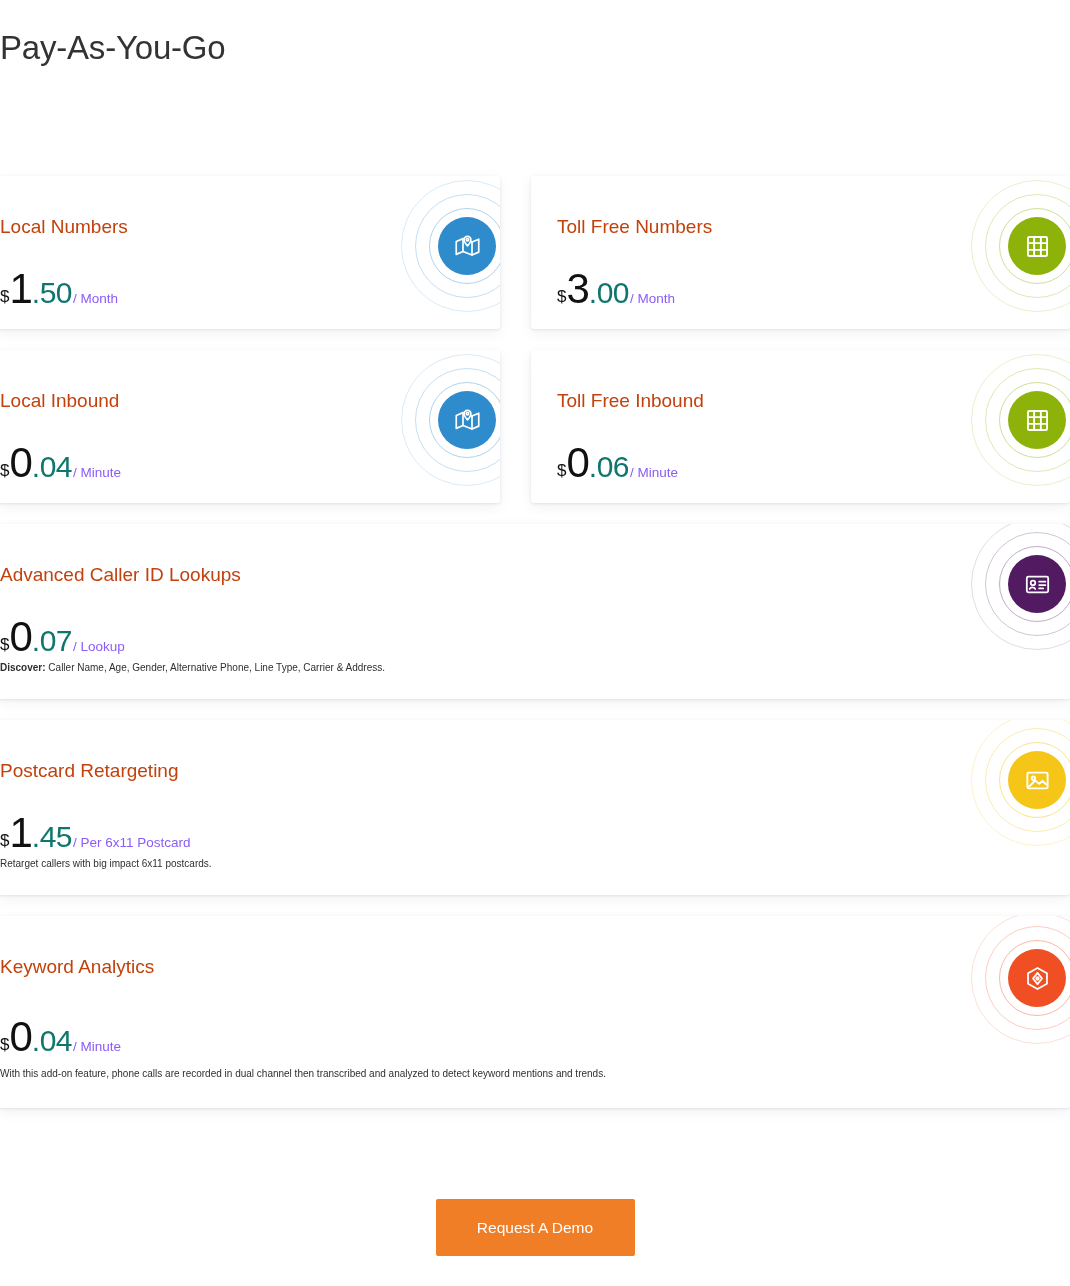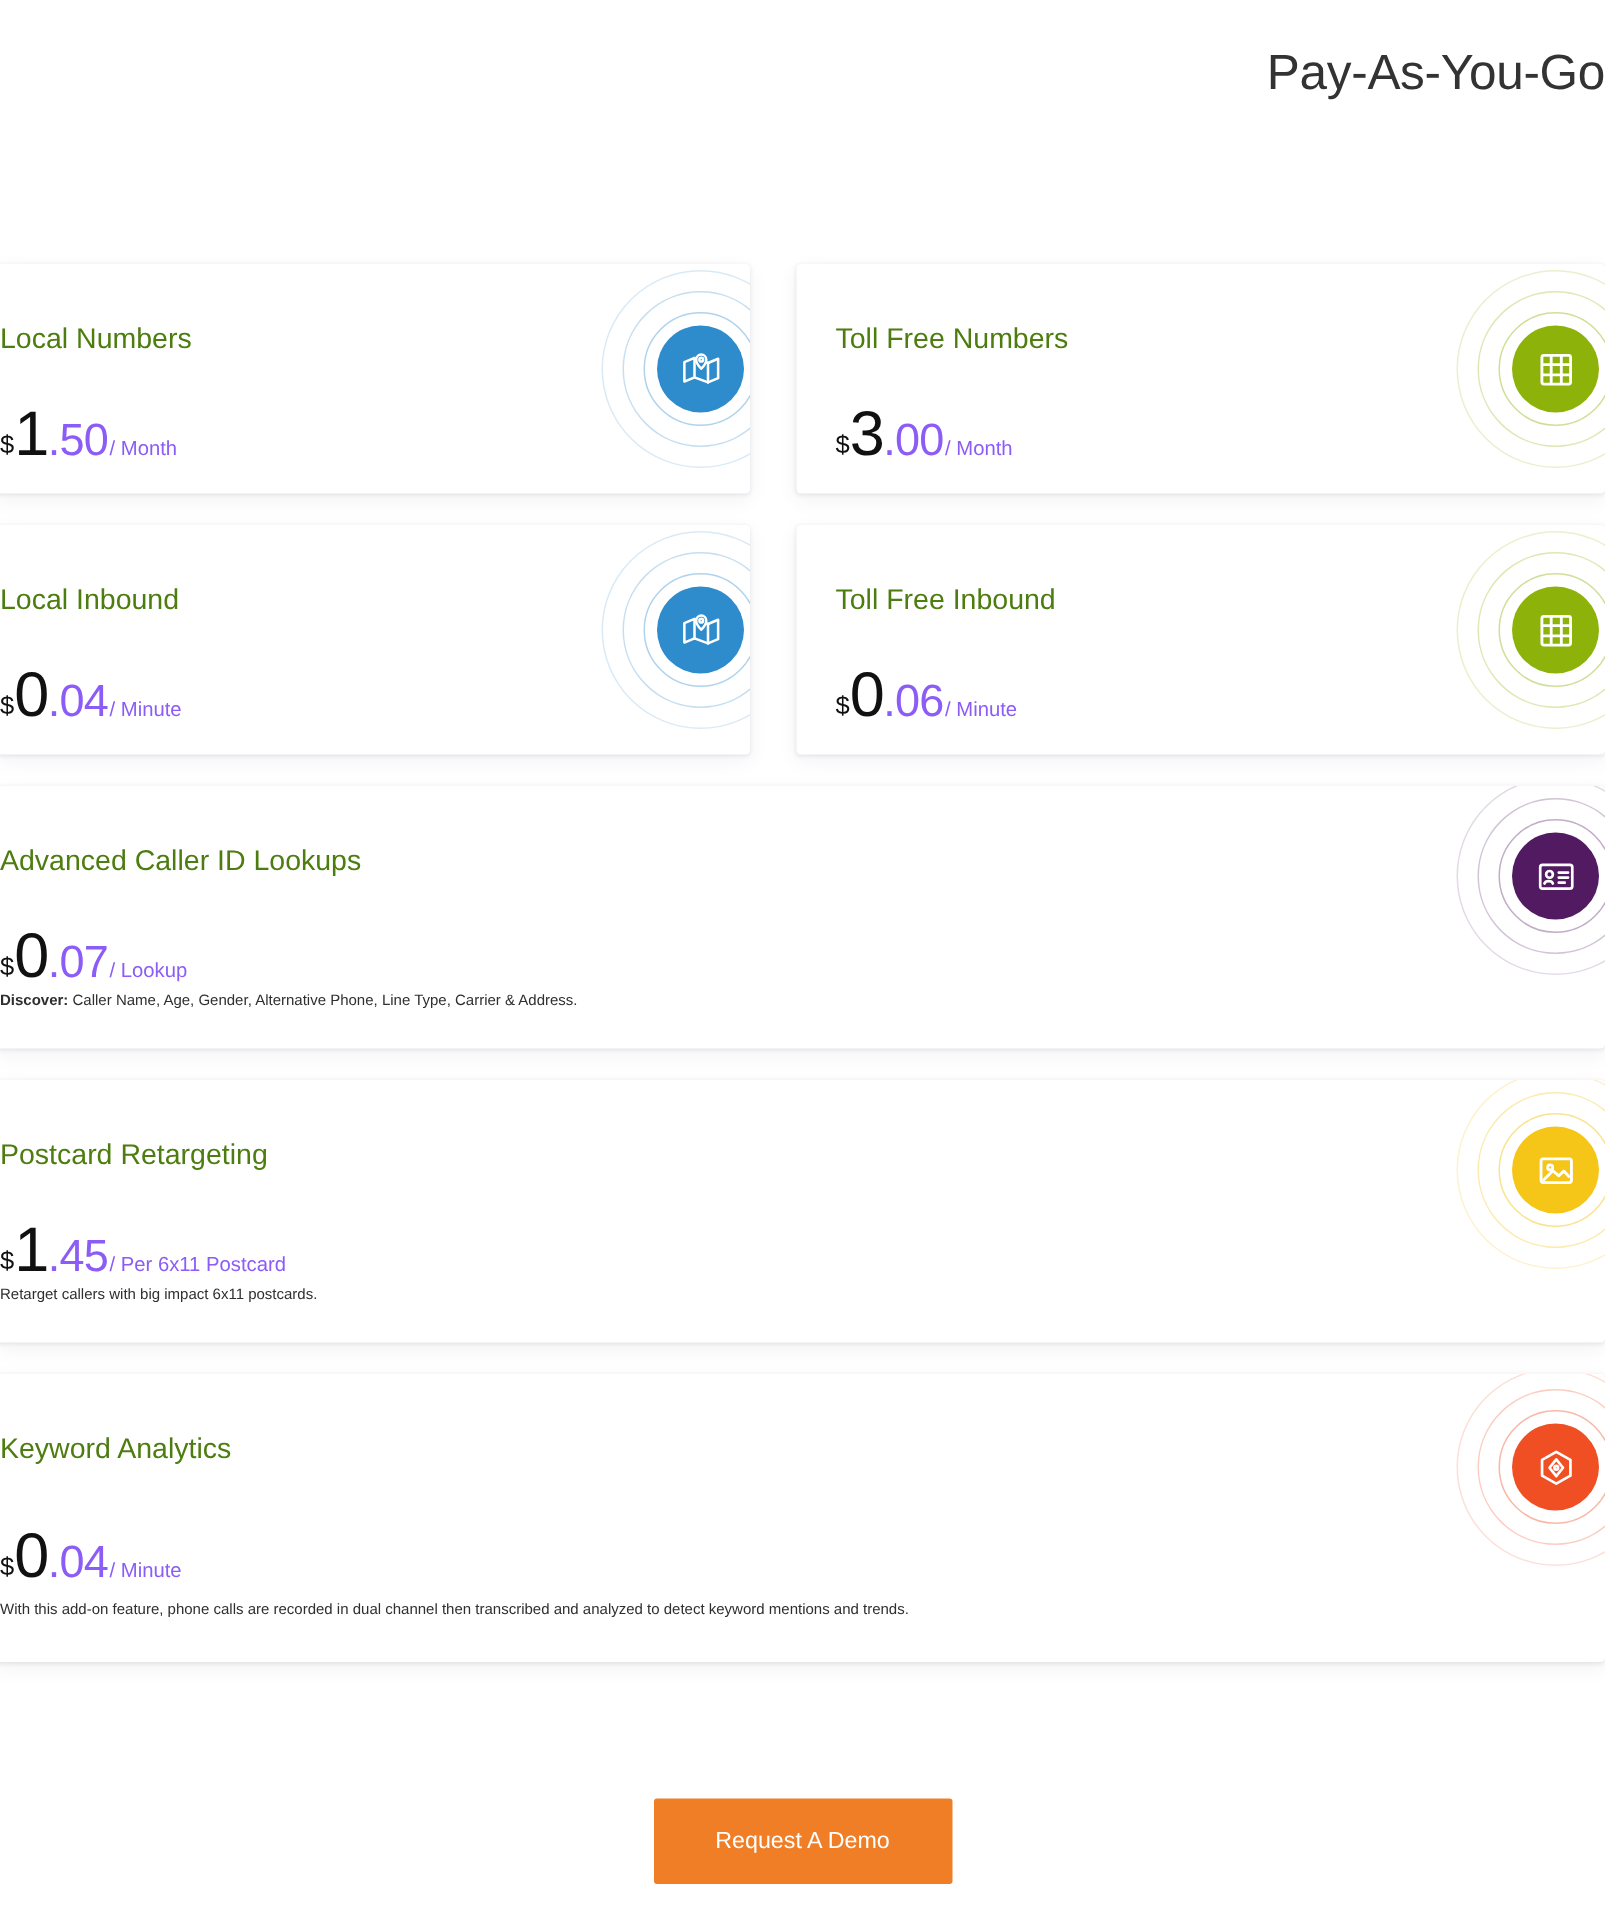--- a/index.html
+++ b/index.html
@@ -5,21 +5,21 @@
   * { box-sizing: border-box; margin: 0; padding: 0; }
   html, body {
     width: 1070px; height: 1286px;
     background: #ffffff;
     font-family: "Liberation Sans", sans-serif;
     overflow: hidden;
   }
   .page { position: relative; width: 1070px; height: 1286px; overflow: hidden; }
 
   
-  .header { text-align: right; padding-top: 28px; }
+  .header { text-align: left; padding-top: 28px; }
   .page-title {
     font-size: 33px; font-weight: 400; color: #333333;
     letter-spacing: -0.2px; line-height: 1.2;
   }
   .page-subtitle {
     margin-top: 21px; font-size: 14.5px; color: #4a4a4a; font-weight: 400;
   }
 
   
   .grid { position: absolute; top: 176px; left: 0; width: 1070px; }
@@ -37,21 +37,21 @@
   }
   .card.half-left  { width: 502px; margin-left: -2px; }
   .card.half-right { width: 539px; }
   .card.wide       { width: 1072px; margin-left: -2px; height: 175px; }
   .card.wide.tall  { height: 192px; }
 
   .card-body { position: absolute; left: 0; top: 0; padding-left: 0; width: 100%; height: 100%; }
 
   .card-title {
     position: absolute; left: 0; top: 40px;
-    font-size: 19px; font-weight: 400; color: #4d7c0f;
+    font-size: 19px; font-weight: 400; color: #c2410c;
     white-space: nowrap;
   }
   .card.half-right .card-title,
   .card.wide .card-title { left: 26px; }
   .card.half-left .card-title { left: 2px; }
 
   .price {
     position: absolute; left: 0; top: 92px;
     display: flex; align-items: baseline; white-space: nowrap;
   }
@@ -60,21 +60,21 @@
 
   .cur {
     font-size: 17px; color: #111111; font-weight: 400;
     position: relative; top: -1px;
   }
   .whole {
     font-size: 42px; color: #111111; font-weight: 400; line-height: 1;
     letter-spacing: -1px;
   }
   .frac {
-    font-size: 30px; color: #8b5cf6; font-weight: 400; line-height: 1;
+    font-size: 30px; color: #0f766e; font-weight: 400; line-height: 1;
     letter-spacing: -0.5px;
   }
   .unit {
     font-size: 13.5px; color: #8b5cf6; font-weight: 400;
     margin-left: 1px;
   }
 
   .card-desc {
     position: absolute; left: 26px; top: 142px;
     font-size: 10px; color: #2f2f2f; white-space: nowrap;

